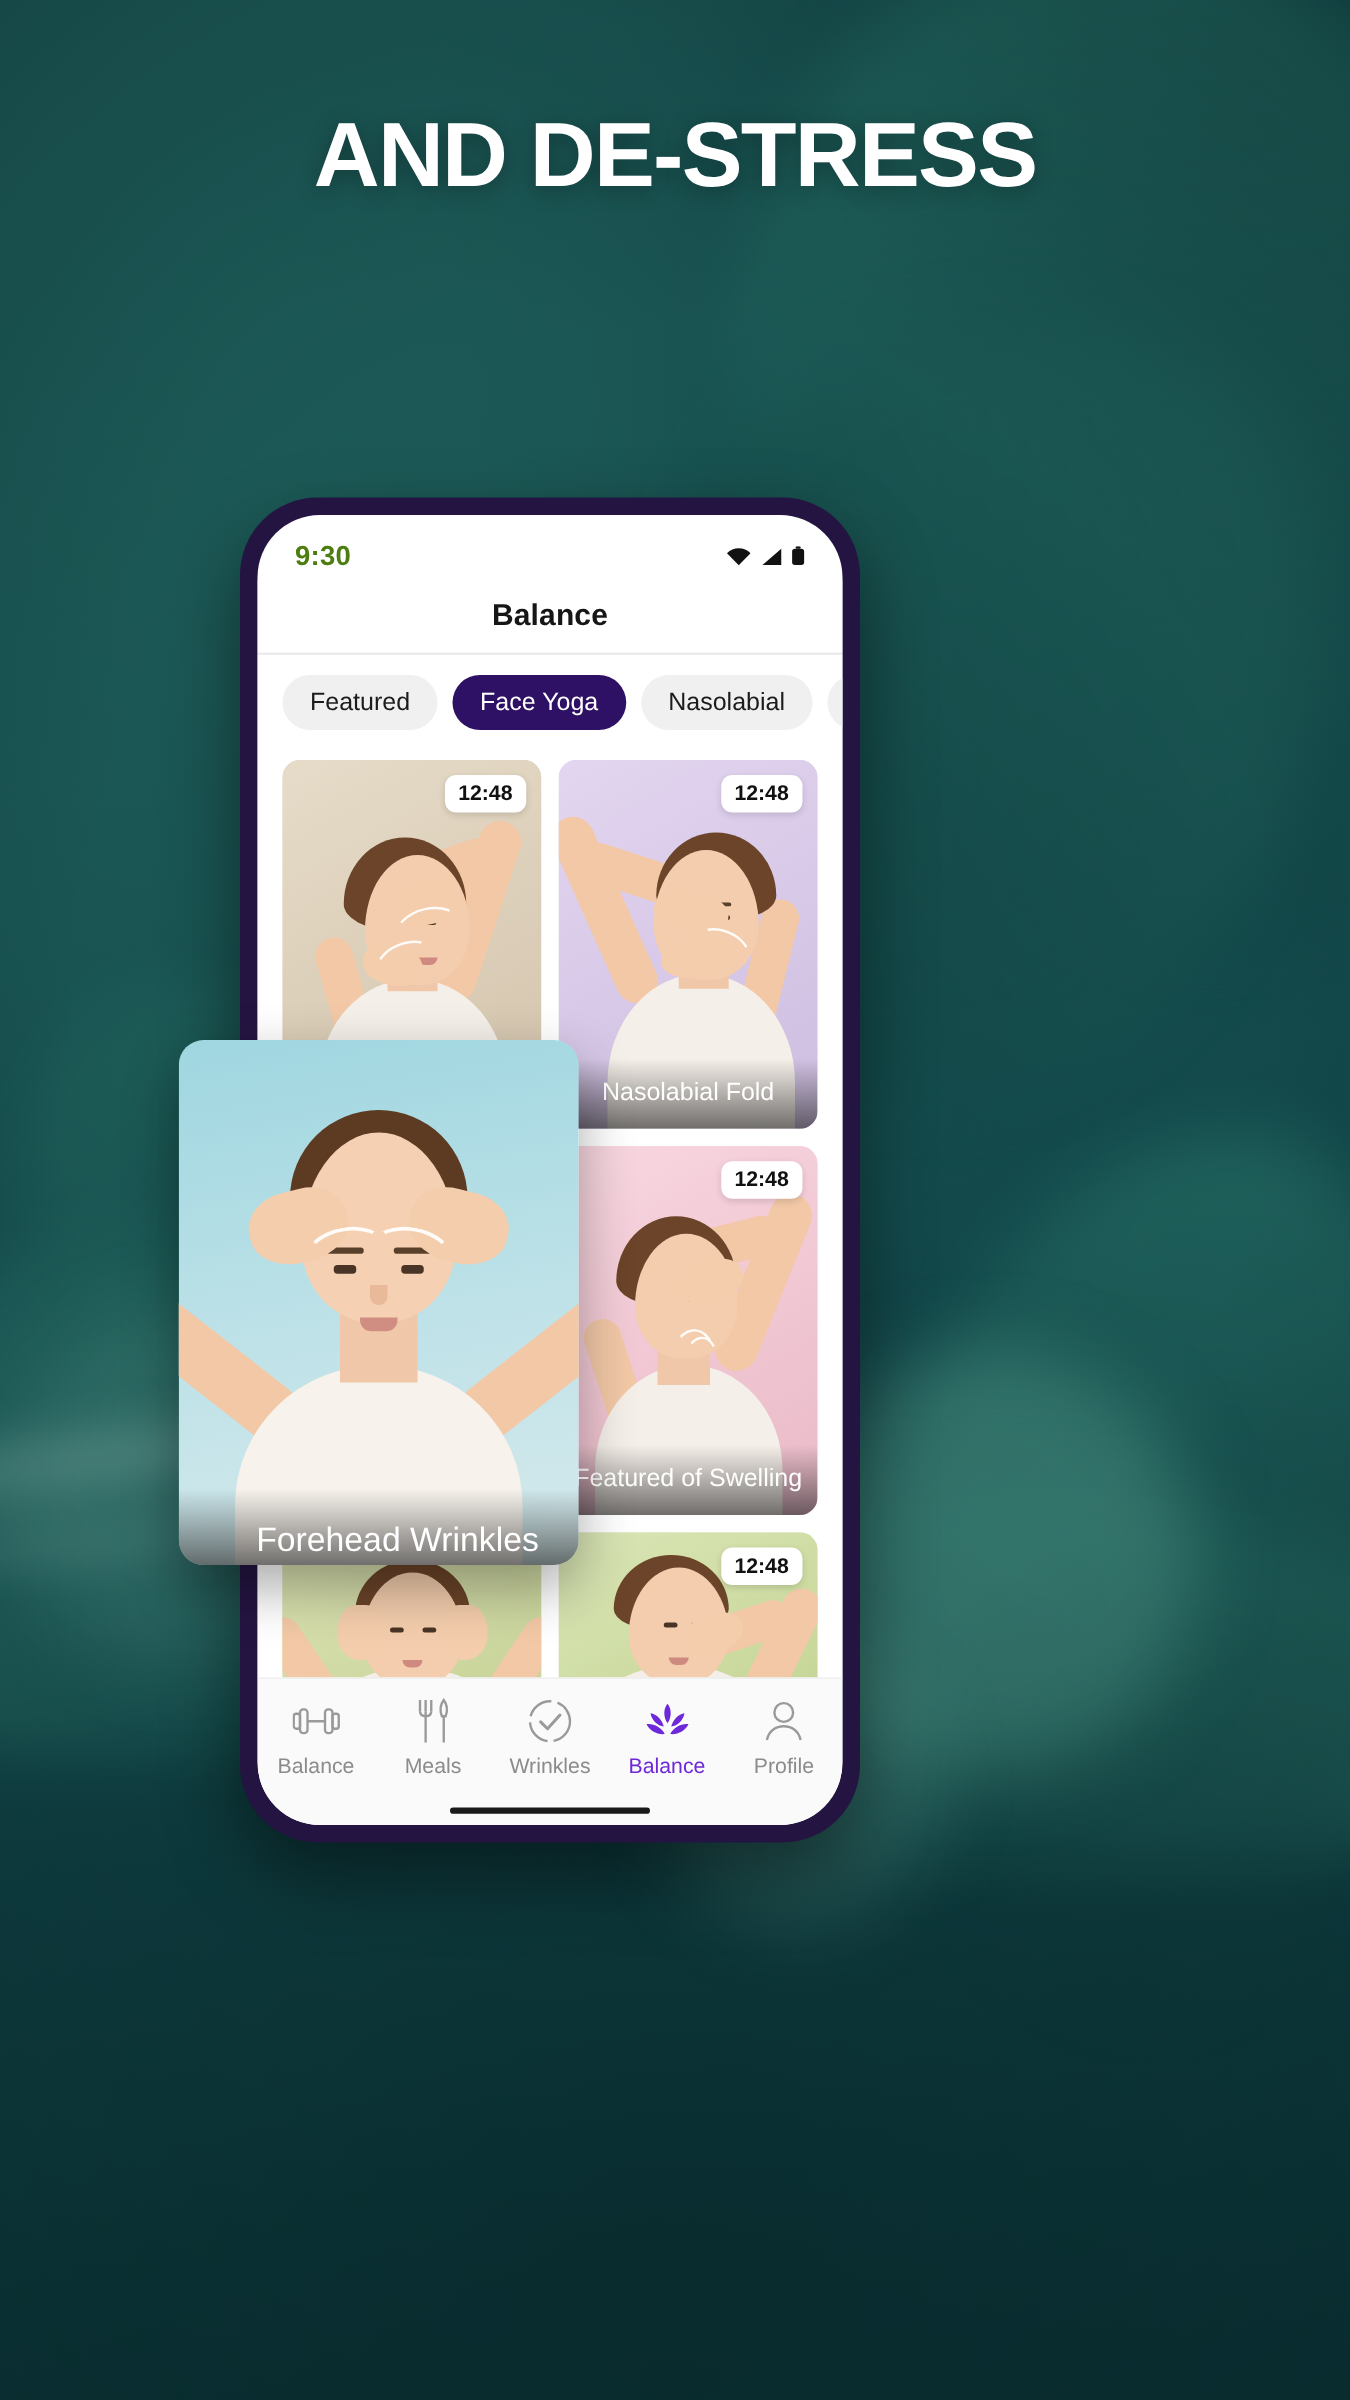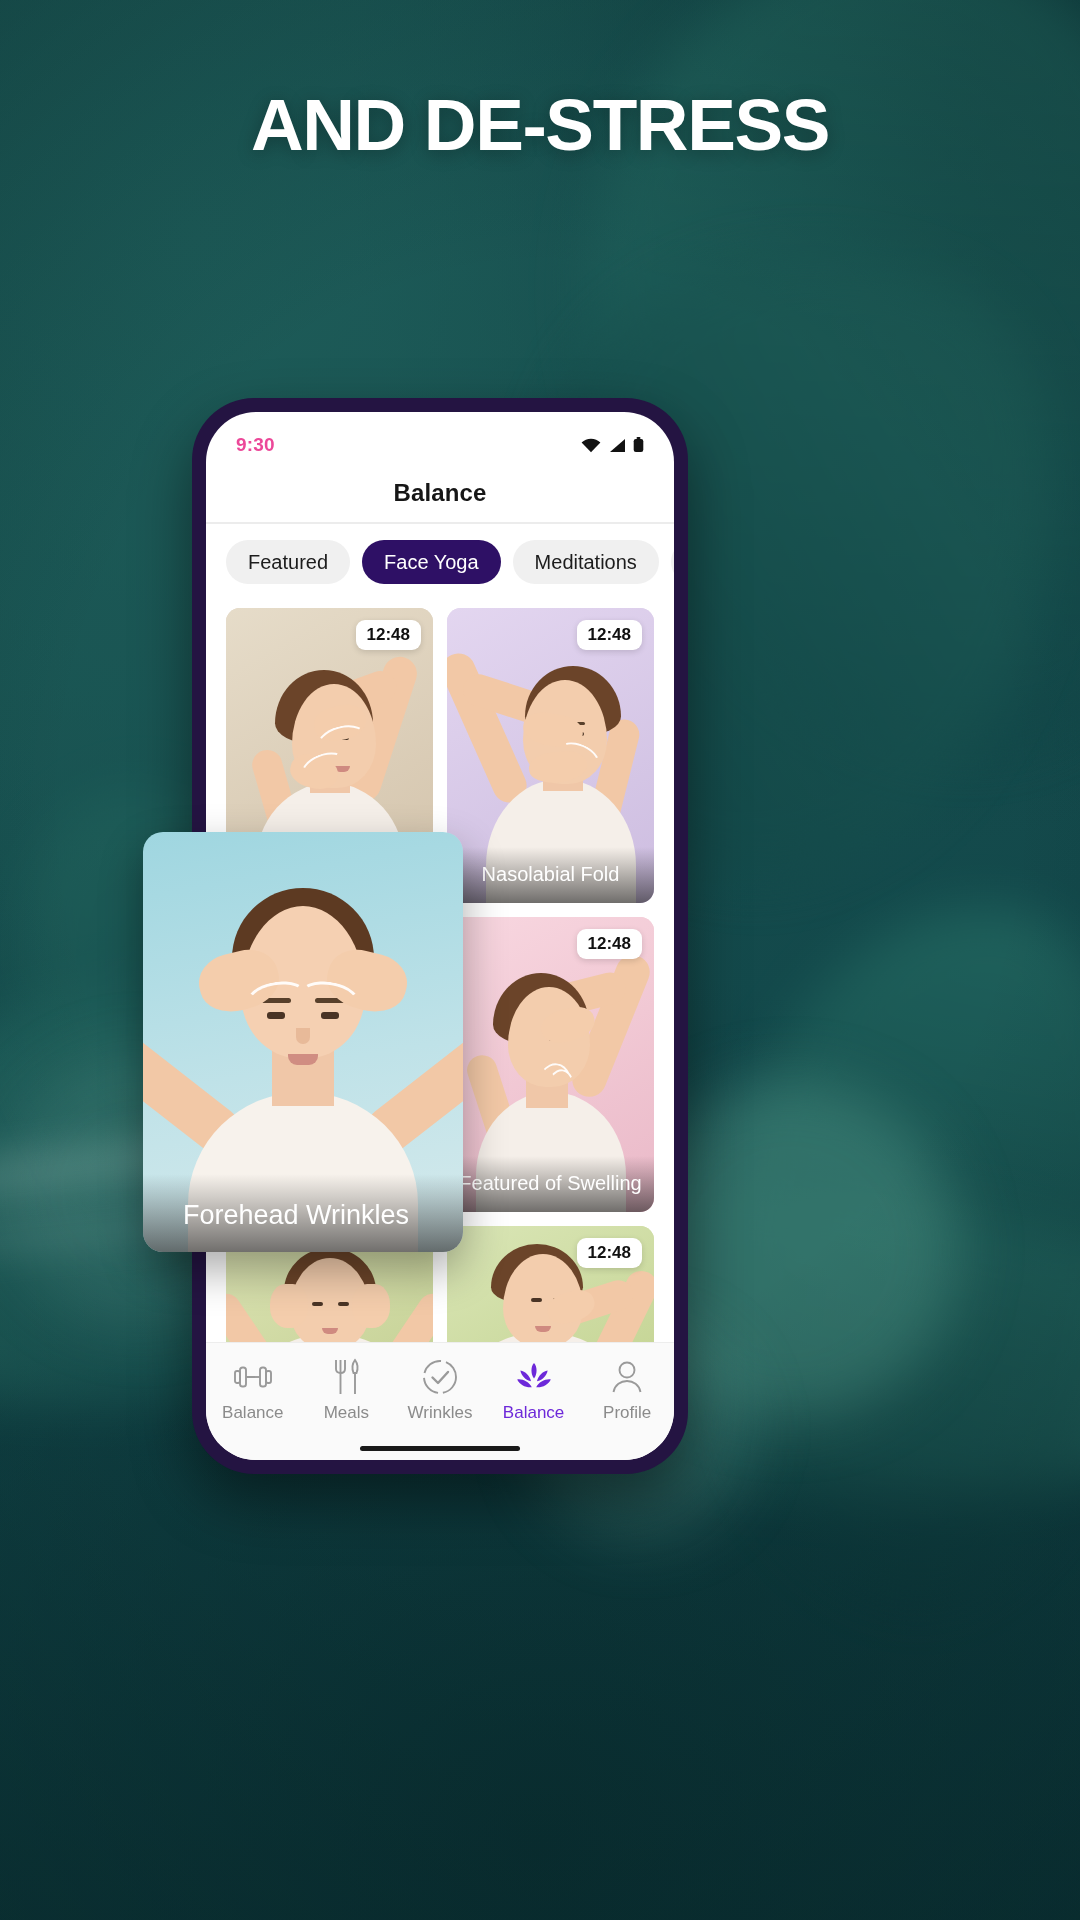--- a/index.html
+++ b/index.html
@@ -77,21 +77,21 @@
   }
   #screen{
     position:absolute; left:14px; top:14px; right:14px; bottom:14px;
     background:#ffffff; border-radius:50px; overflow:hidden;
     display:flex; flex-direction:column;
   }
 
   
   .statusbar{ height:52px; flex:0 0 52px; display:flex; align-items:center;
      justify-content:space-between; padding:14px 30px 0 30px; }
-  .st-time{ font-size:19px; font-weight:600; color:#ec4899; letter-spacing:.2px; }
+  .st-time{ font-size:22px; font-weight:600; color:#4d7c0f; letter-spacing:.2px; }
   .st-icons{ display:flex; align-items:center; gap:7px; }
 
   
   .apphead{ flex:0 0 58px; display:flex; align-items:center; justify-content:center;
      background:#fff; }
   .apptitle{ font-size:24px; font-weight:700; color:#161616; letter-spacing:.1px; }
 
   .headdiv{ height:2px; background:#ececec; flex:0 0 2px; }
 
   
@@ -134,21 +134,21 @@
   .brow{ position:absolute; width:16px;height:3px; background:#58402b; border-radius:3px; }
   .mouth{ position:absolute; left:50%; transform:translateX(-50%);
      width:16px;height:6px; background:#cf8a80; border-radius:0 0 9px 9px; }
   .swoosh{ position:absolute; border:2px solid rgba(255,255,255,.92); border-color:rgba(255,255,255,.92) transparent transparent transparent;
      border-radius:50%; }
 
   
   #floatcard{ position:absolute; left:143px; top:832px; width:320px; height:420px;
      border-radius:20px; overflow:hidden; z-index:30;
      box-shadow:0 18px 44px rgba(0,0,0,.33); }
-  #floatcard .cardlabel{ font-size:27px; padding:26px 10px 22px; text-align:left; padding-left:40px; }
+  #floatcard .cardlabel{ font-size:27px; padding:26px 10px 5px; text-align:center; padding-left:40px; }
 
   
   .bottomnav{ flex:0 0 118px; background:#fafafa; display:flex; align-items:flex-start;
      justify-content:space-around; padding-top:14px; border-top:1px solid #ededed; position:relative; }
   .navitem{ display:flex; flex-direction:column; align-items:center; gap:6px; width:19%; }
   .navicon{ height:40px; display:flex; align-items:center; justify-content:center; }
   .navlabel{ font-size:17px; color:#8b8b8b; }
   .navitem.active .navlabel{ color:#6d28d9; }
   .homebar{ position:absolute; bottom:9px; left:50%; transform:translateX(-50%);
      width:160px; height:5px; border-radius:3px; background:#1a1a1a; }
@@ -196,21 +196,21 @@
     </div>
 
     <div class="apphead">
       <div class="apptitle">Balance</div>
     </div>
     <div class="headdiv"></div>
 
     <div class="tabs">
       <div class="chip">Featured</div>
       <div class="chip active">Face Yoga</div>
-      <div class="chip">Meditations</div>
+      <div class="chip">Nasolabial</div>
       <div class="chip">Sl</div>
     </div>
 
     <div class="gridwrap">
       <div class="grid">
 
         <div class="card tall" style="background:#ded2c0">
           <div class="photo">
             <div class="sky" style="background:linear-gradient(150deg,#e6dcc9,#d3c3ab)"></div>
             <div class="arm" style="width:34px;height:150px;right:34px;top:46px;transform:rotate(18deg)"></div>

